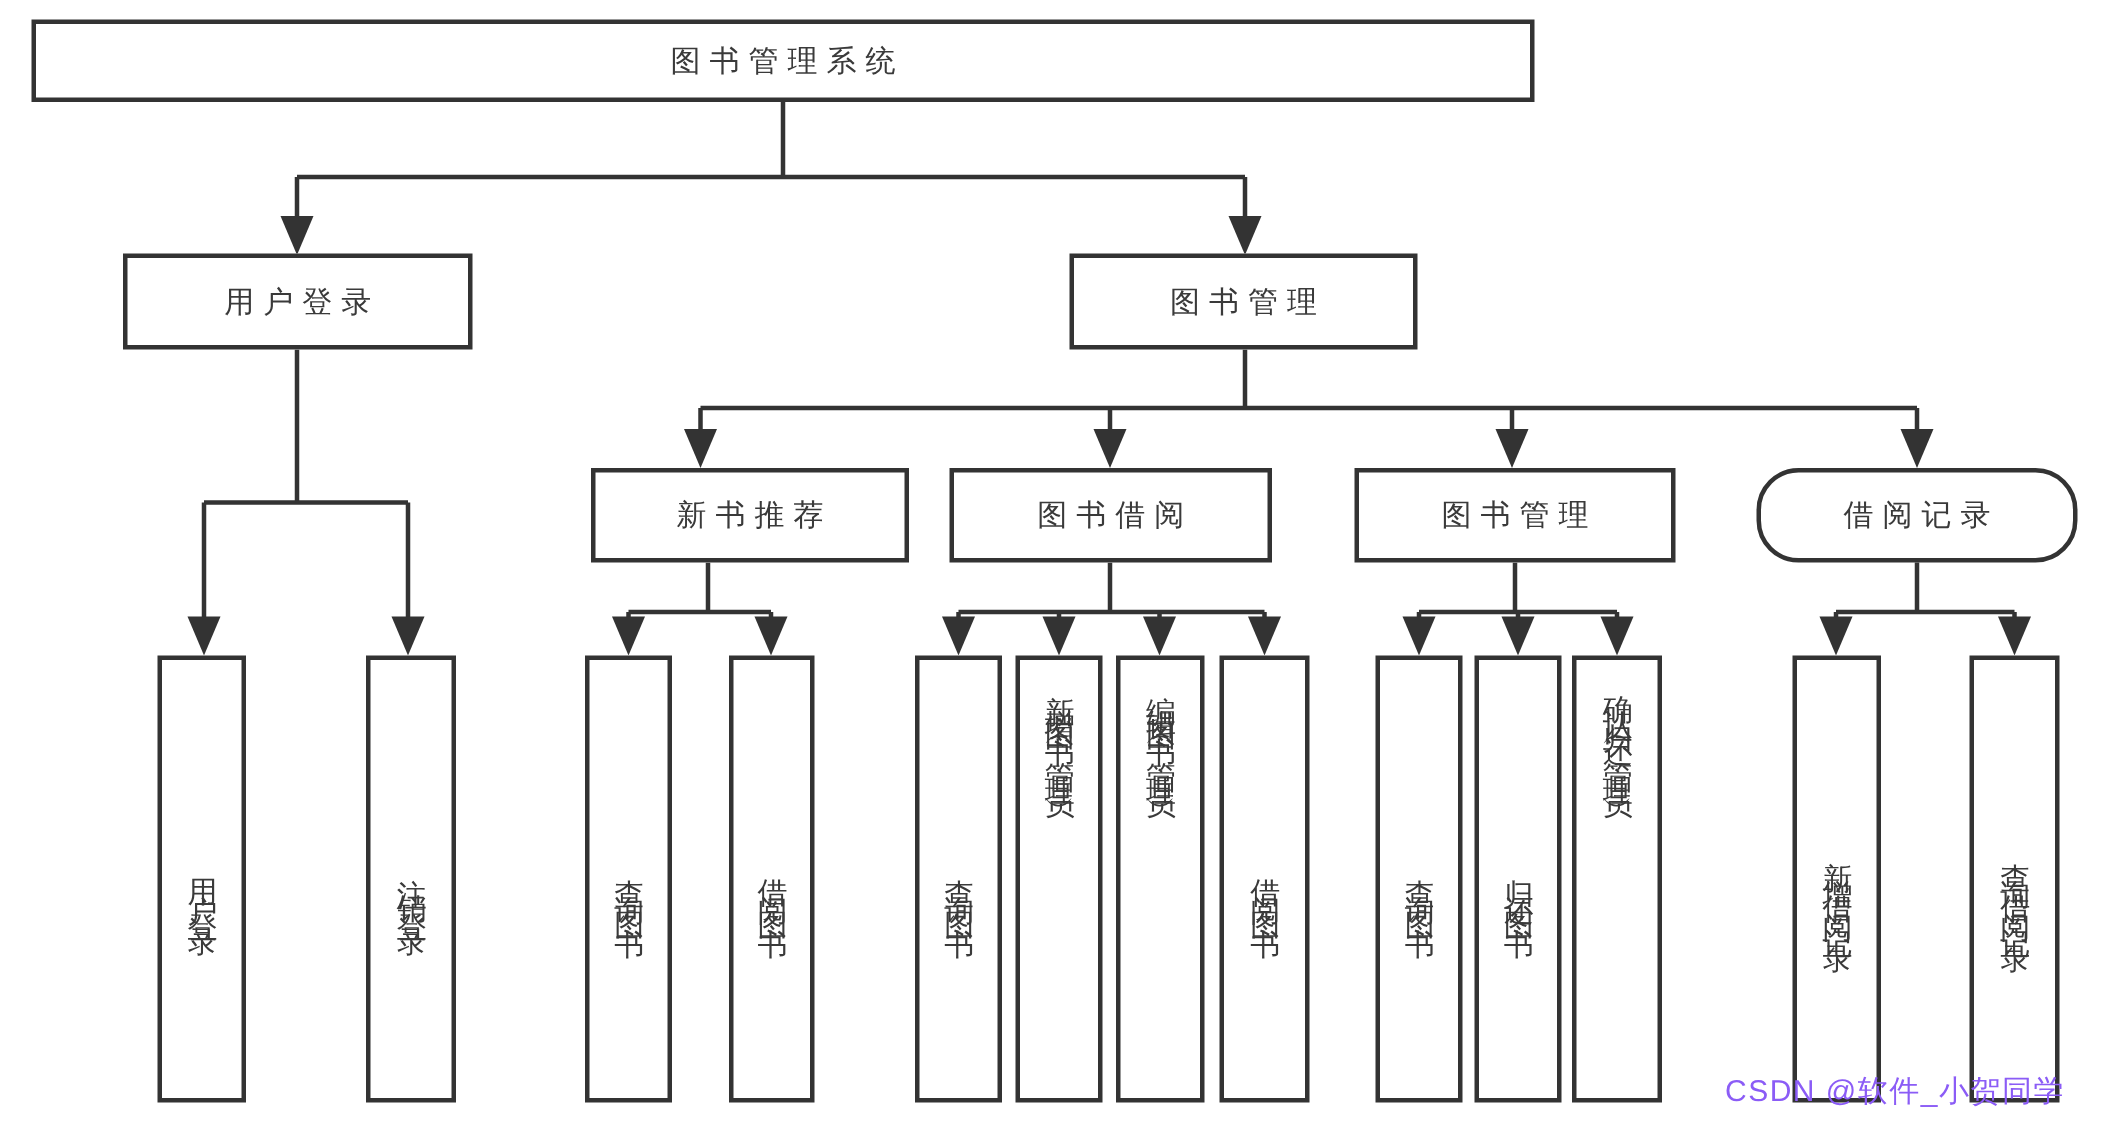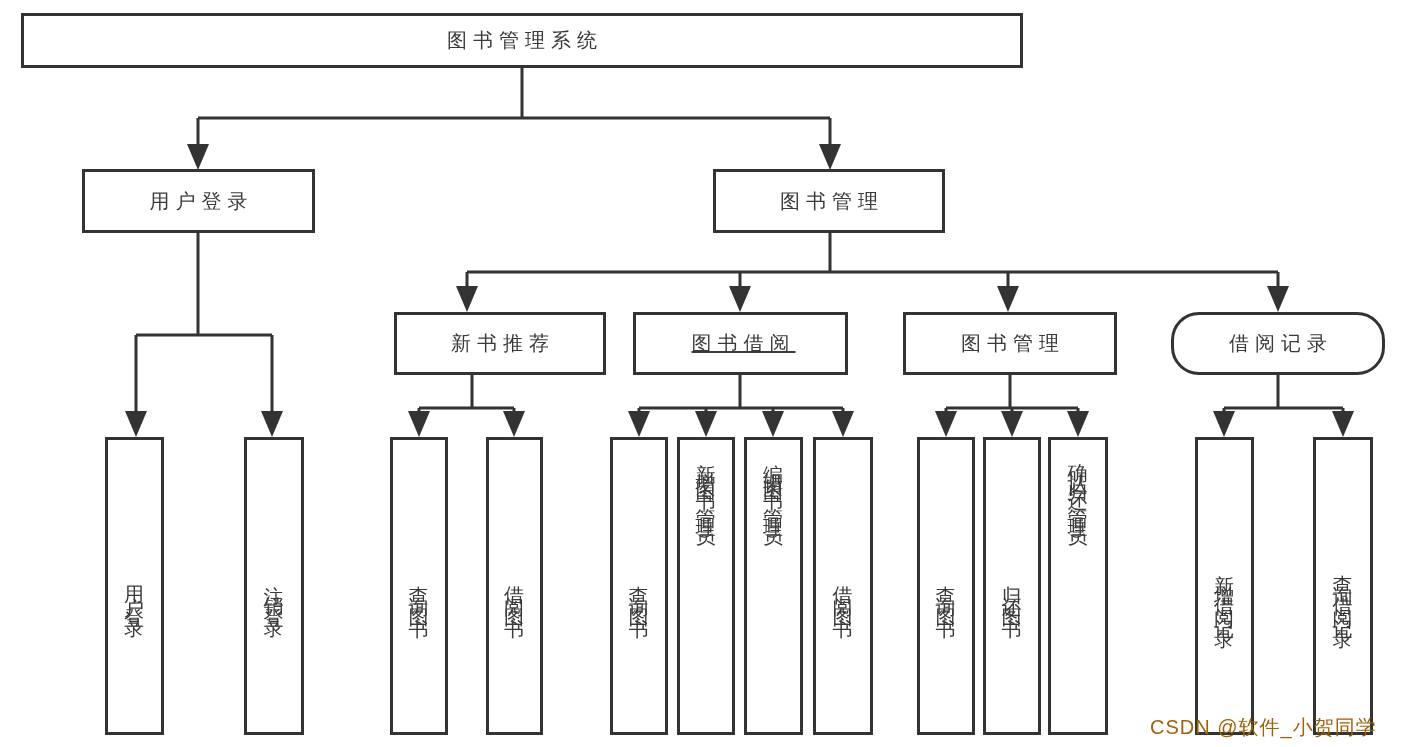--- a/index.html
+++ b/index.html
@@ -19,38 +19,38 @@
     writing-mode:vertical-rl;text-orientation:mixed;
     letter-spacing:11px;margin-right:0;margin-bottom:-11px;line-height:1;
   }
   .vt{align-items:flex-start;}
   .vt .lbl{padding-top:8px;letter-spacing:9px;margin-bottom:-9px;}
   
   #n-root{left:21px;top:13px;width:1002px;height:55px;}
   #n-user-login{left:82px;top:169px;width:233px;height:64px;}
   #n-book-mgmt{left:713px;top:169px;width:232px;height:64px;text-align:center;}
   #n-new-book-rec{left:366px;top:312px;width:212px;height:63px;margin-left:28px;}
-  #n-book-borrow{left:633px;top:312px;width:215px;height:63px;text-decoration:underline;}
+  #n-book-borrow{left:633px;top:312px;width:215px;height:63px;}
   #n-current-borrow{left:903px;top:312px;width:214px;height:63px;}
   #n-borrow-records{left:1171px;top:312px;width:214px;height:63px;border-radius:28px;}
   #n-ul-login{left:105px;top:437px;width:59px;height:298px;}
   #n-ul-logout{left:244px;top:437px;width:60px;height:298px;}
   #n-nbr-query{left:390px;top:437px;width:58px;height:298px;}
   #n-nbr-borrow{left:486px;top:437px;width:57px;height:298px;}
   #n-bb-query{left:610px;top:437px;width:58px;height:298px;}
   #n-bb-add{left:677px;top:437px;width:58px;height:298px;}
   #n-bb-edit{left:744px;top:437px;width:59px;height:298px;}
   #n-bb-borrow{left:813px;top:437px;width:60px;height:298px;}
   #n-cb-query{left:917px;top:437px;width:58px;height:298px;}
   #n-cb-return{left:983px;top:437px;width:58px;height:298px;}
   #n-cb-confirm{left:1048px;top:437px;width:60px;height:298px;}
   #n-br-add{left:1195px;top:437px;width:59px;height:298px;}
   #n-br-query{left:1313px;top:437px;width:60px;height:298px;}
   .watermark{
-    position:absolute;left:1150px;top:714px;color:#a16207;
+    position:absolute;left:1150px;top:714px;color:#8b5cf6;
     font-size:20px;letter-spacing:1px;white-space:nowrap;
   }
 </style>
 </head>
 <body>
 
 <div class="canvas">
 
   <svg class="wires" viewBox="0 0 1405 747" fill="none" stroke="#333333" stroke-width="3">
     <path d="M522 68 V118 M198 118 H830 M198 118 V146 M830 118 V146"></path>

